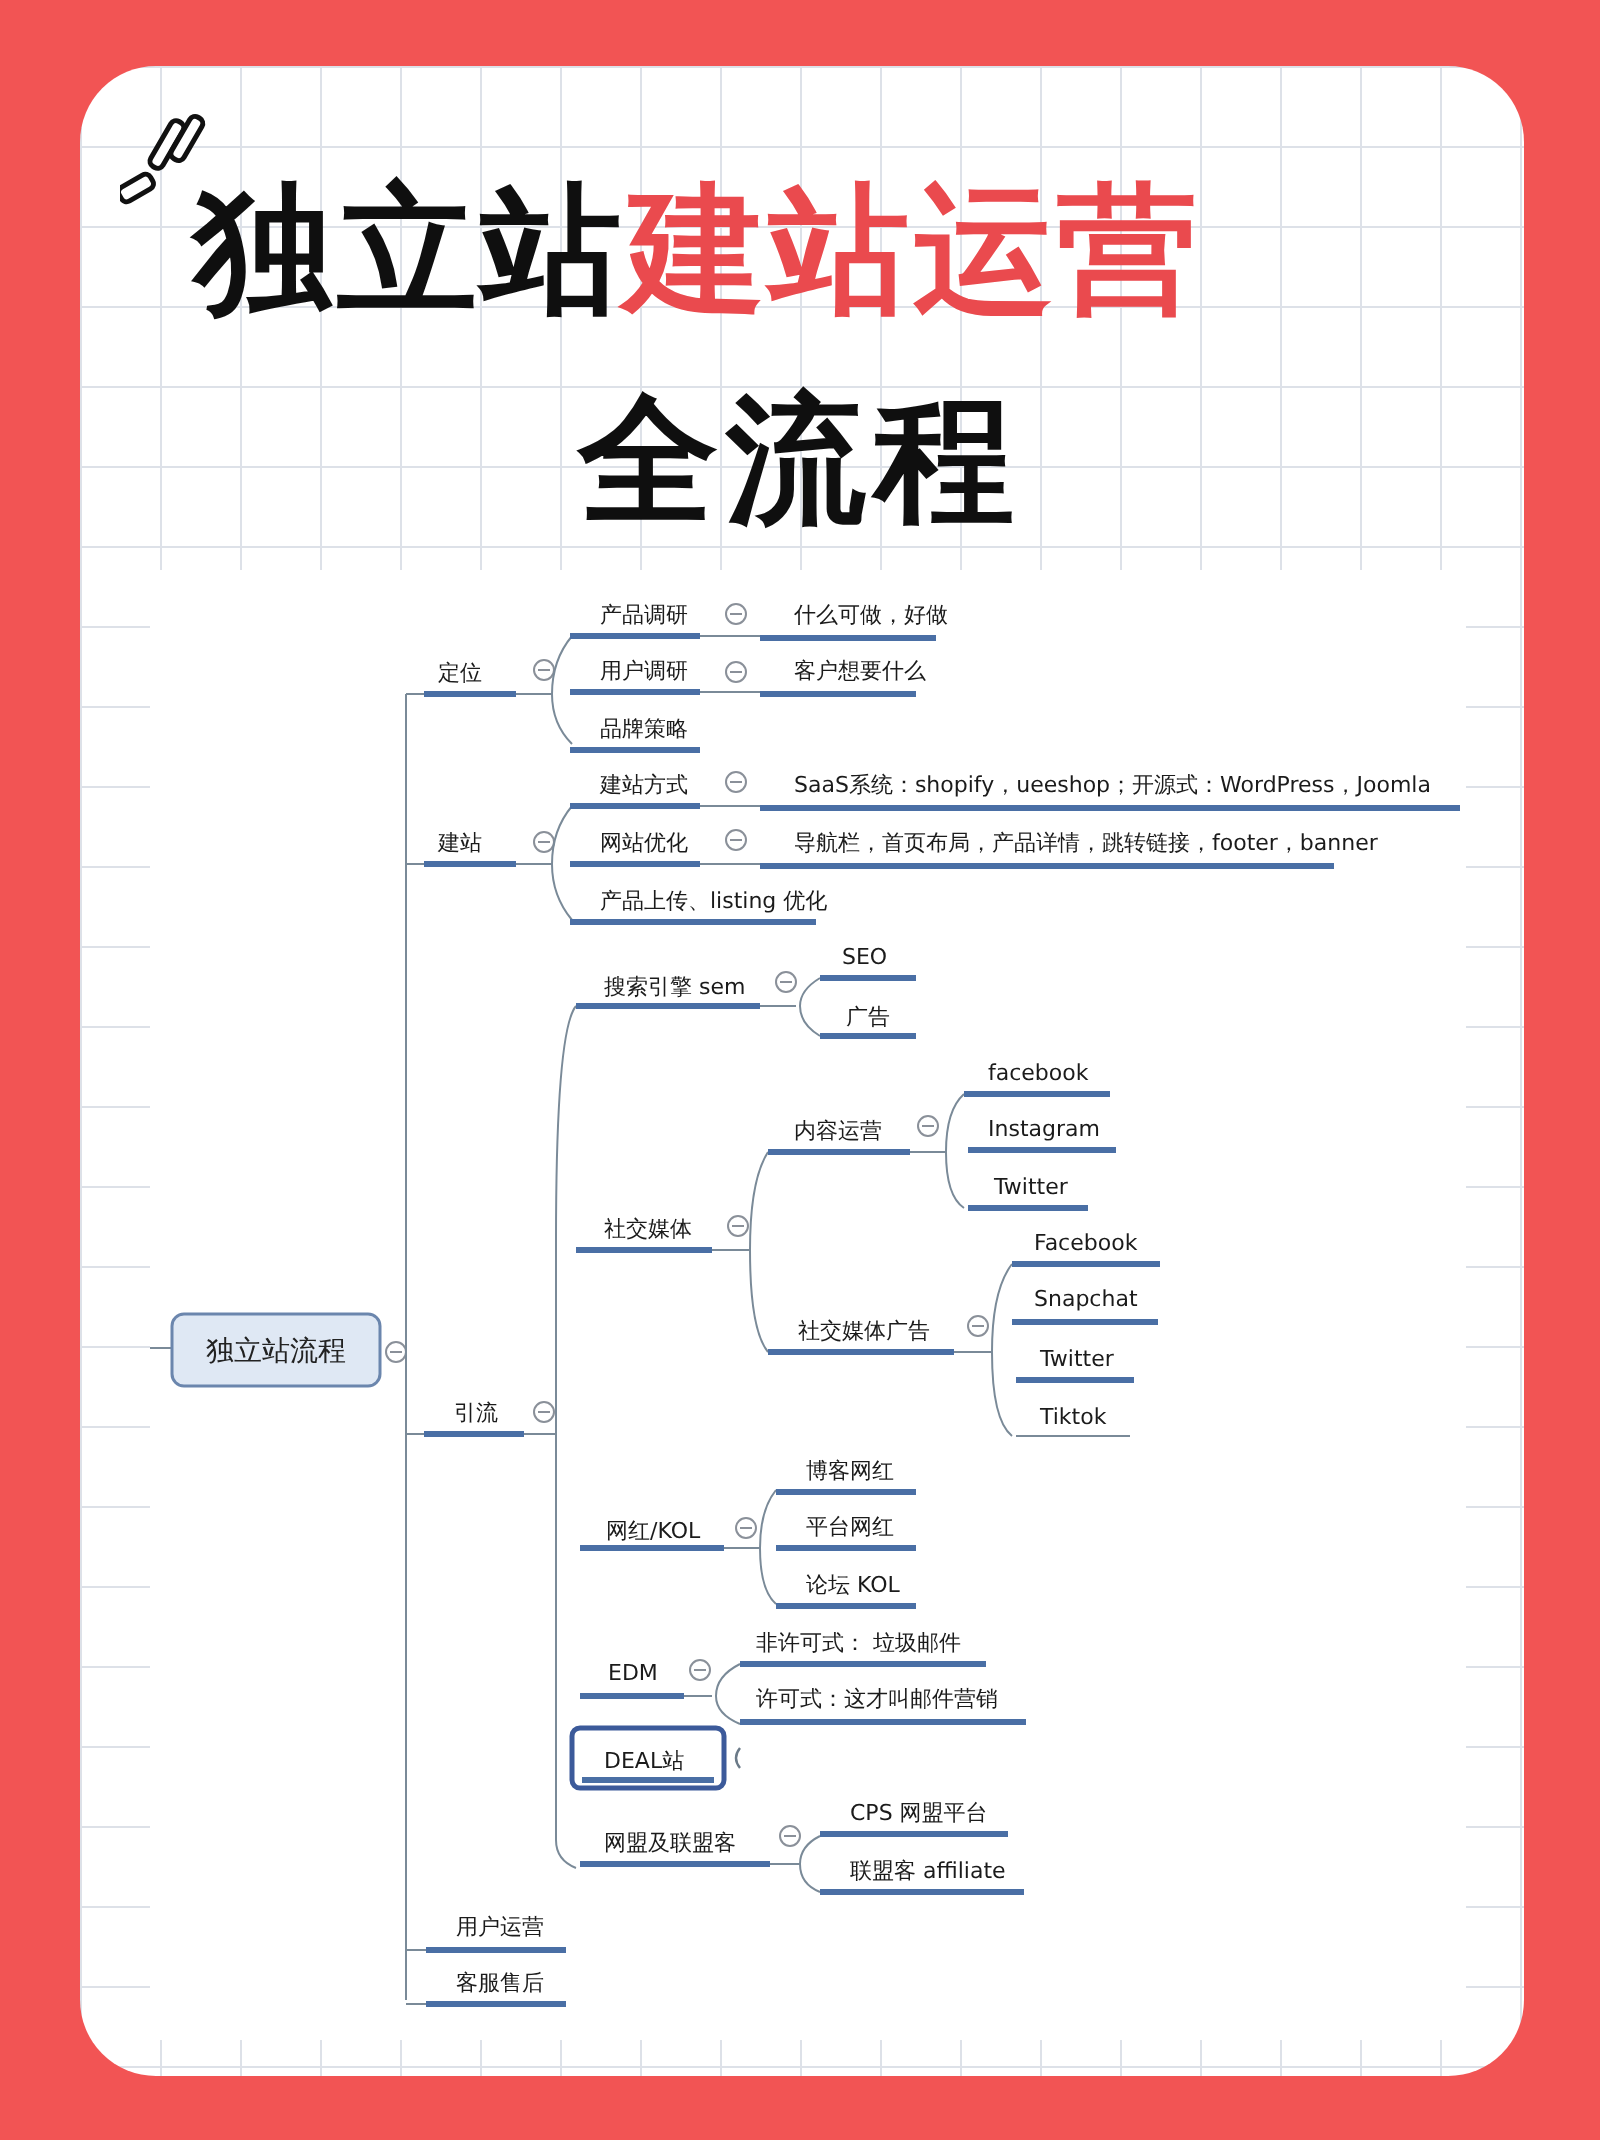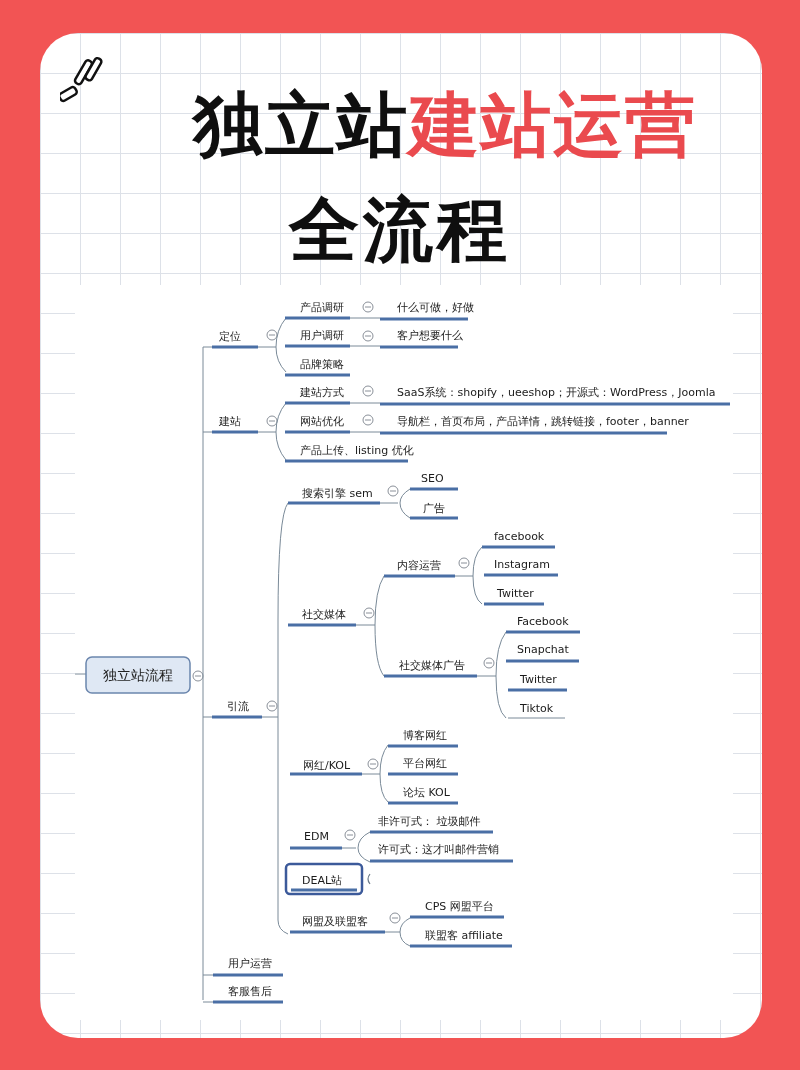--- a/index.html
+++ b/index.html
@@ -7,21 +7,21 @@
   .card {
     position:absolute; left:40px; top:33px; width:722px; height:1005px;
     background-color:#ffffff; border-radius:38px; overflow:hidden;
     background-image:
       linear-gradient(to right, #dde1e8 1px, transparent 1px),
       linear-gradient(to bottom, #dde1e8 1px, transparent 1px);
     background-size:40px 40px;
     background-position:0 0;
   }
   .sparkle { position:absolute; left:60px; top:55px; }
-  .title1 { position:absolute; top:85px; left:0; width:697px; text-align:right; font-size:70px; font-weight:900; letter-spacing:2px; line-height:80px; }
+  .title1 { position:absolute; top:85px; left:0; width:697px; text-align:center; font-size:70px; font-weight:900; letter-spacing:2px; line-height:80px; }
   .title1 .black { color:#0f0f0f; }
   .title1 .red { color:#ea4a4e; }
   .title2 { position:absolute; top:190px; left:0; width:800px; text-align:center; font-size:70px; font-weight:900; letter-spacing:4px; color:#0f0f0f; line-height:80px; }
   .mindmap { position:absolute; left:75px; top:285px; width:658px; height:735px; background:#ffffff; }
   .mm-svg { position:absolute; left:0; top:0; }
 </style>
 </head>
 <body>
 
 <div class="card"></div>

